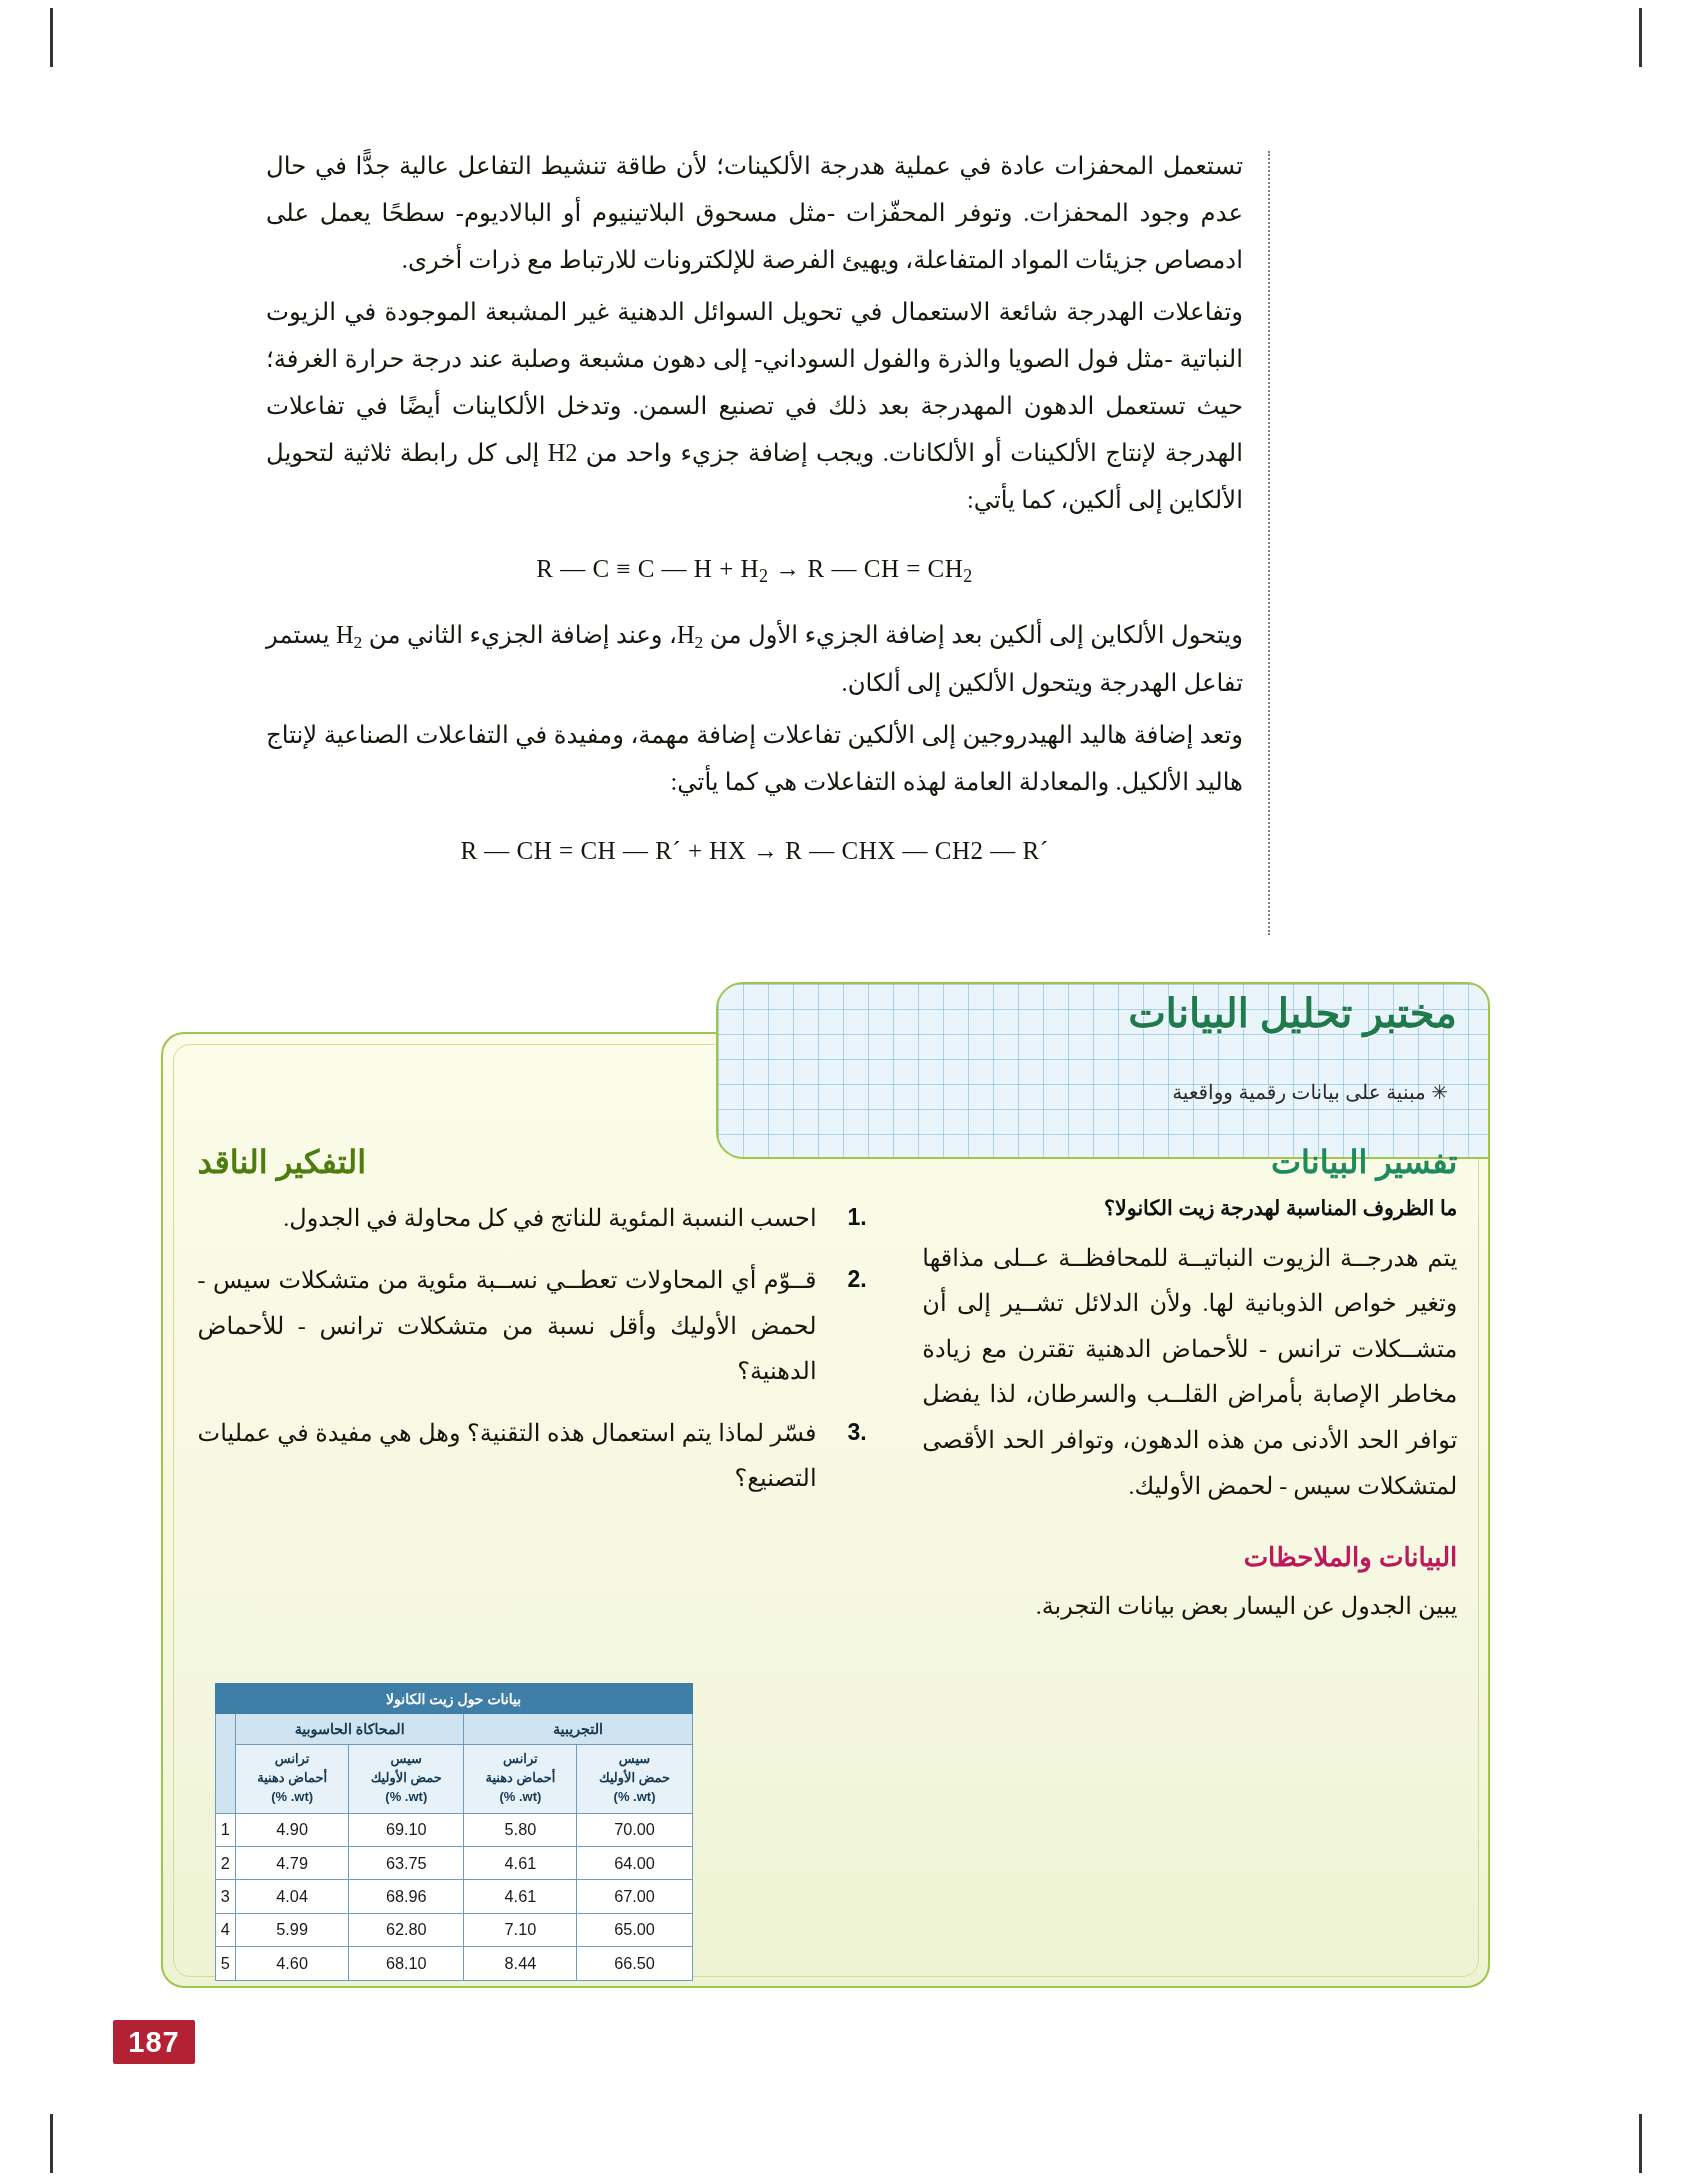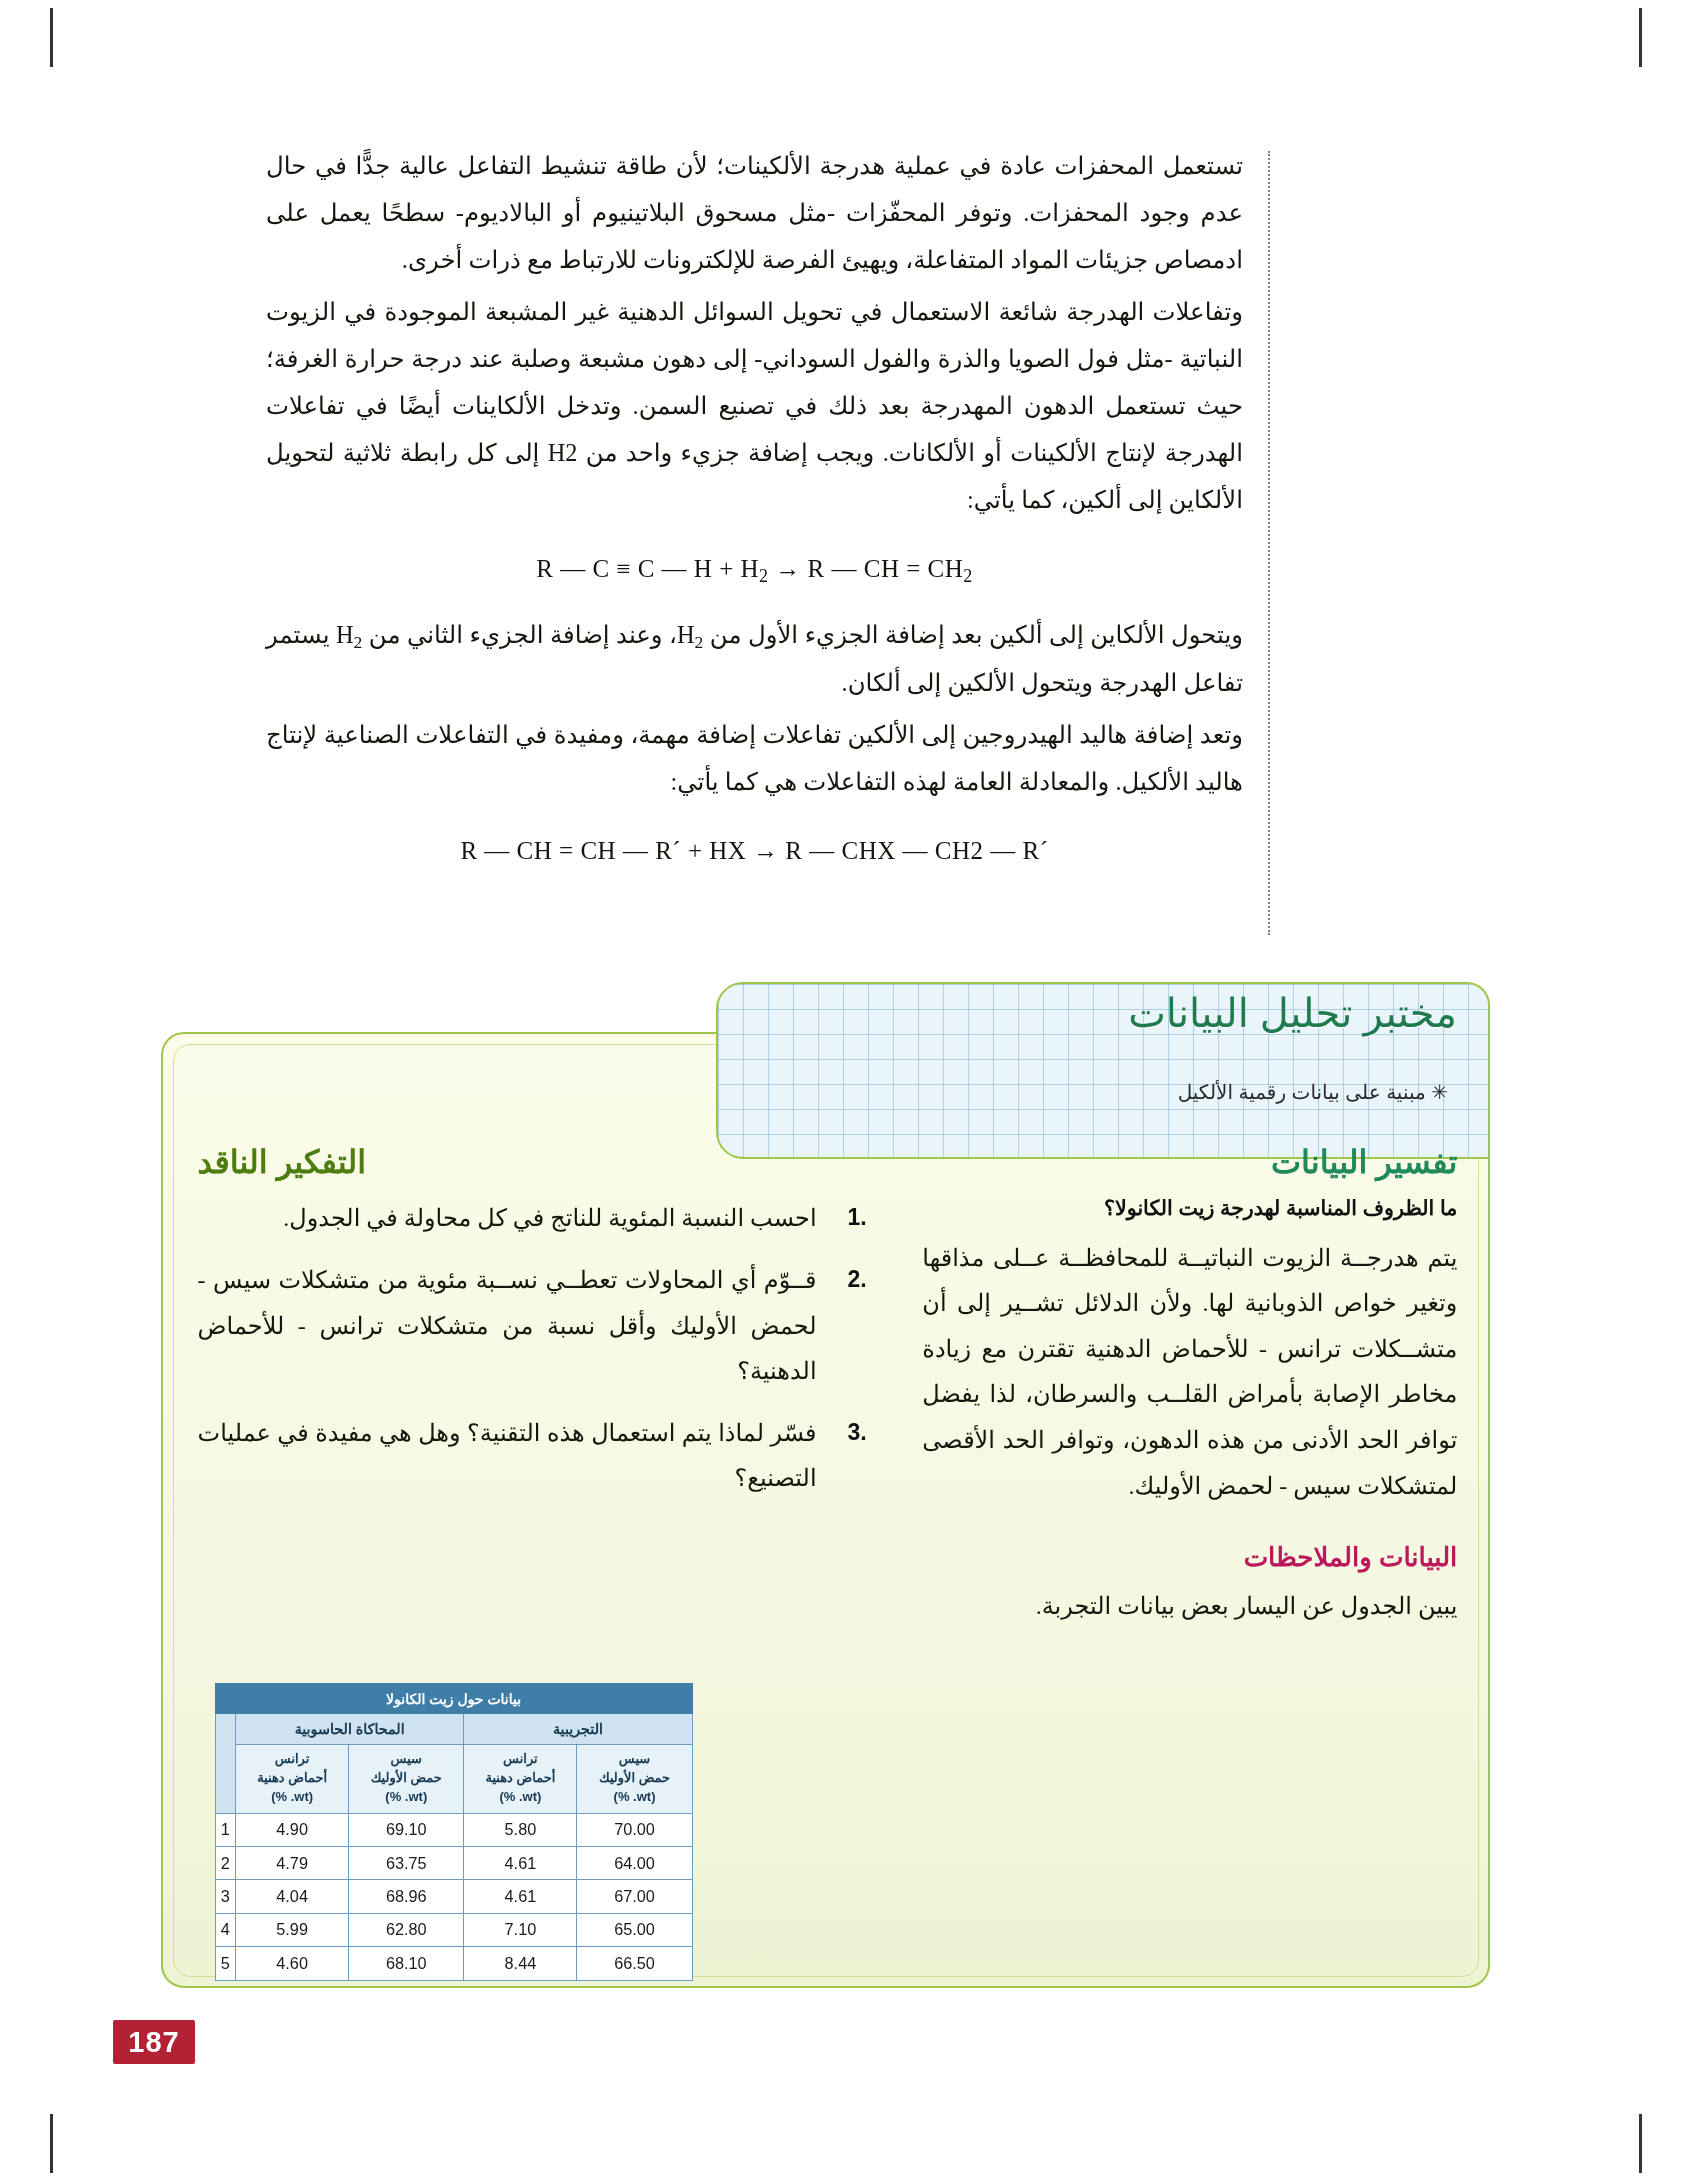--- a/index.html
+++ b/index.html
@@ -102,21 +102,21 @@
     border-top-left-radius: 27px;
     border-bottom-left-radius: 27px;
     border-top-right-radius: 23px;
     box-sizing: border-box;
   }
   .lab-header-title {
     position: absolute;
     right: 31px;
     top: 5.7px;
     font-family: "Liberation Sans", sans-serif;
-    font-weight: normal;
+    font-weight: bold;
     font-size: 40px;
     color: #1f7a4d;
     letter-spacing: -0.5px;
     text-shadow: 0 1px 0 #ffffff;
   }
   .lab-note {
     position: absolute;
     right: 40px;
     top: 96px;
     font-family: "Liberation Sans", sans-serif;
@@ -308,21 +308,21 @@
 
   <div class="eq">R — CH = CH — R´ + HX → R — CHX — CH2 — R´</div>
 </div>
 
 <div class="lab">
   <div class="lab-outer"></div>
   <div class="lab-inner-line"></div>
 
   <div class="lab-header">
     <div class="lab-header-title">مختبر تحليل البيانات</div>
-    <div class="lab-note">✳ مبنية على بيانات رقمية الألكيل</div>
+    <div class="lab-note">✳ مبنية على بيانات رقمية وواقعية</div>
   </div>
 
   <div class="lab-body">
 
     <div class="col-right">
       <div class="sec-title">تفسير البيانات</div>
       <div class="q-lead">ما الظروف المناسبة لهدرجة زيت الكانولا؟</div>
       <div class="body-p">يتم هدرجــة الزيوت النباتيــة للمحافظــة عــلى مذاقها وتغير خواص الذوبانية لها. ولأن الدلائل تشــير إلى أن متشــكلات ترانس - للأحماض الدهنية تقترن مع زيادة مخاطر الإصابة بأمراض القلــب والسرطان، لذا يفضل توافر الحد الأدنى من هذه الدهون، وتوافر الحد الأقصى لمتشكلات سيس - لحمض الأوليك.</div>
       <div class="sec-title blue">البيانات والملاحظات</div>
       <div class="body-p">يبين الجدول عن اليسار بعض بيانات التجربة.</div>

